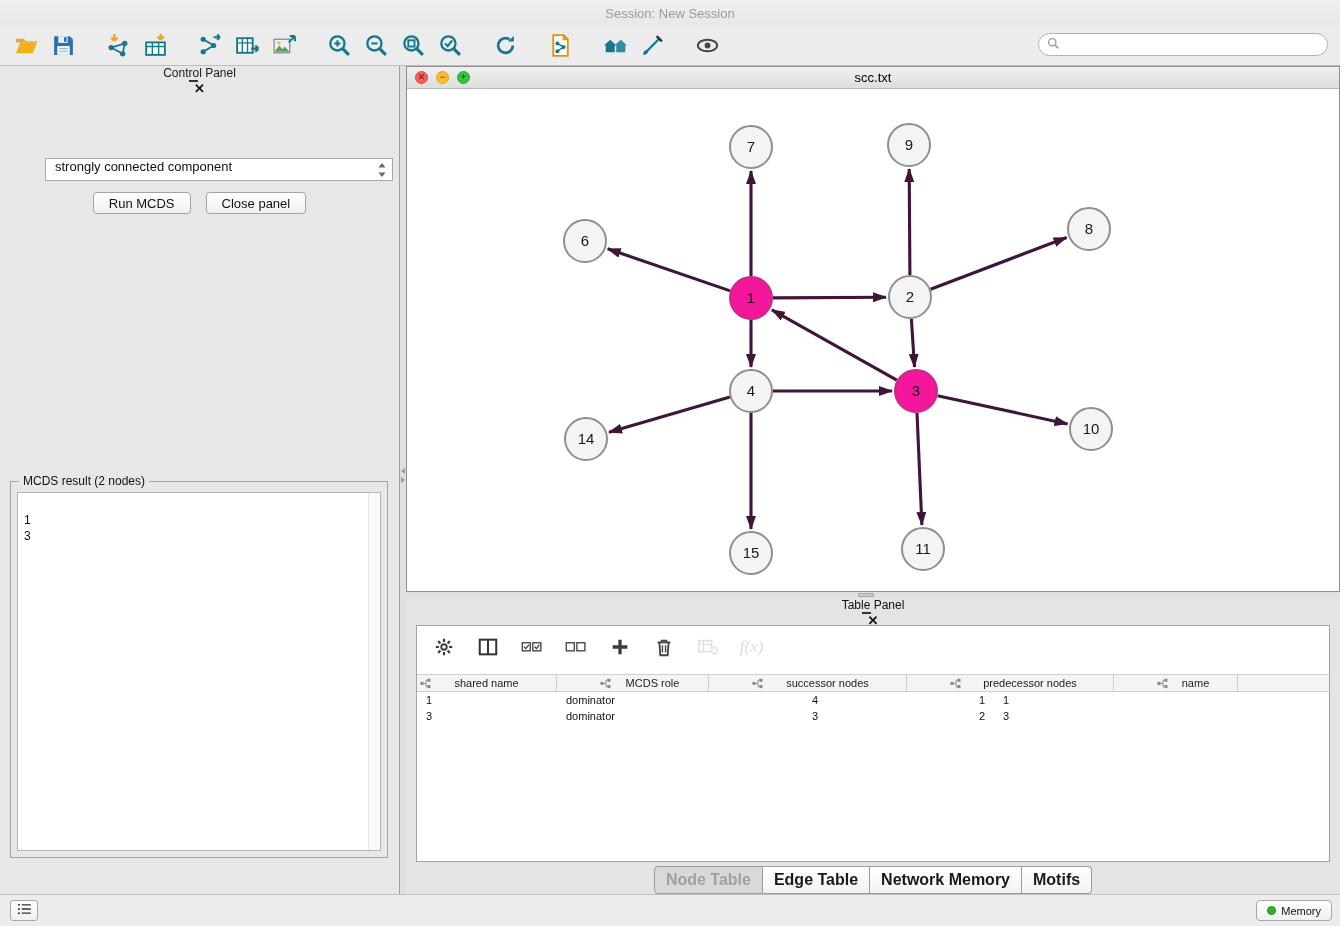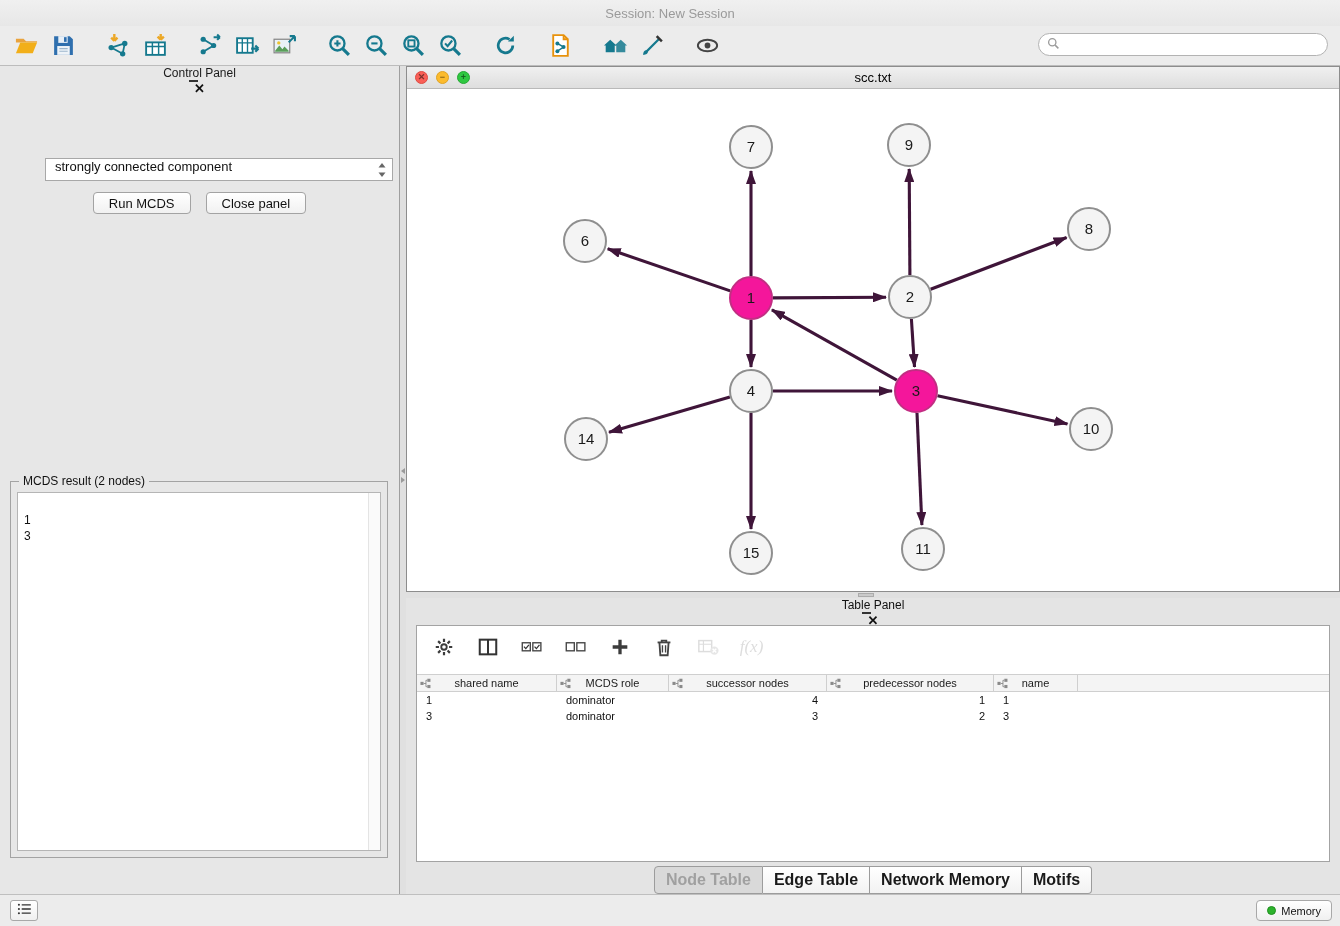--- a/index.html
+++ b/index.html
@@ -66,21 +66,21 @@
   #graph-holder{position:absolute;left:0;top:22px;width:932px;height:502px;background:#fff;}
 
   
   .table-panel{position:absolute;left:406px;top:598px;width:934px;height:292px;}
   .tp-header{height:24px;display:flex;align-items:center;padding:0 12px;font-size:12px;color:#111;flex-direction:column;}
   .tp-container{position:absolute;left:10px;top:27px;width:914px;height:237px;background:#fff;border:1px solid #a3a3a3;overflow:hidden;}
   .tp-toolbar{height:42px;display:flex;align-items:center;padding-left:8px;gap:7px;}
   .tp-toolbar .icon-btn{width:37px;height:34px;}
   .tp-toolbar .icon-btn svg{width:22px;height:22px;}
   .fx-glyph{font-family:"Liberation Serif",serif;font-style:italic;font-size:17px;color:#b4b4b4;}
-  .tbl-header{display:flex;background:#f4f4f4;border-top:1px solid #cfcfcf;border-bottom:1px solid #cfcfcf;height:18px;margin-top:6px;}
+  .tbl-header{display:flex;background:#f4f4f4;border-top:1px solid #cfcfcf;border-bottom:1px solid #cfcfcf;height:18px;margin-top:6px;gap:40px;}
   .tbl-hcell{position:relative;border-right:1px solid #cfcfcf;display:flex;align-items:center;justify-content:center;
     font-size:11px;color:#1a1a1a;}
   .hicon{position:absolute;left:3px;top:3px;width:11px;height:11px;}
   .hicon svg{width:11px;height:11px;display:block;}
   .tbl-row{display:flex;height:16px;align-items:center;font-size:11px;color:#111;}
   .tbl-cell{white-space:nowrap;overflow:hidden;padding:0 9px;}
   .tp-tabs{position:absolute;left:0;top:268px;width:100%;display:flex;justify-content:center;}
   .tp-tabs .tab{font-weight:bold;font-size:16px;padding:4px 11px;}
 
   

